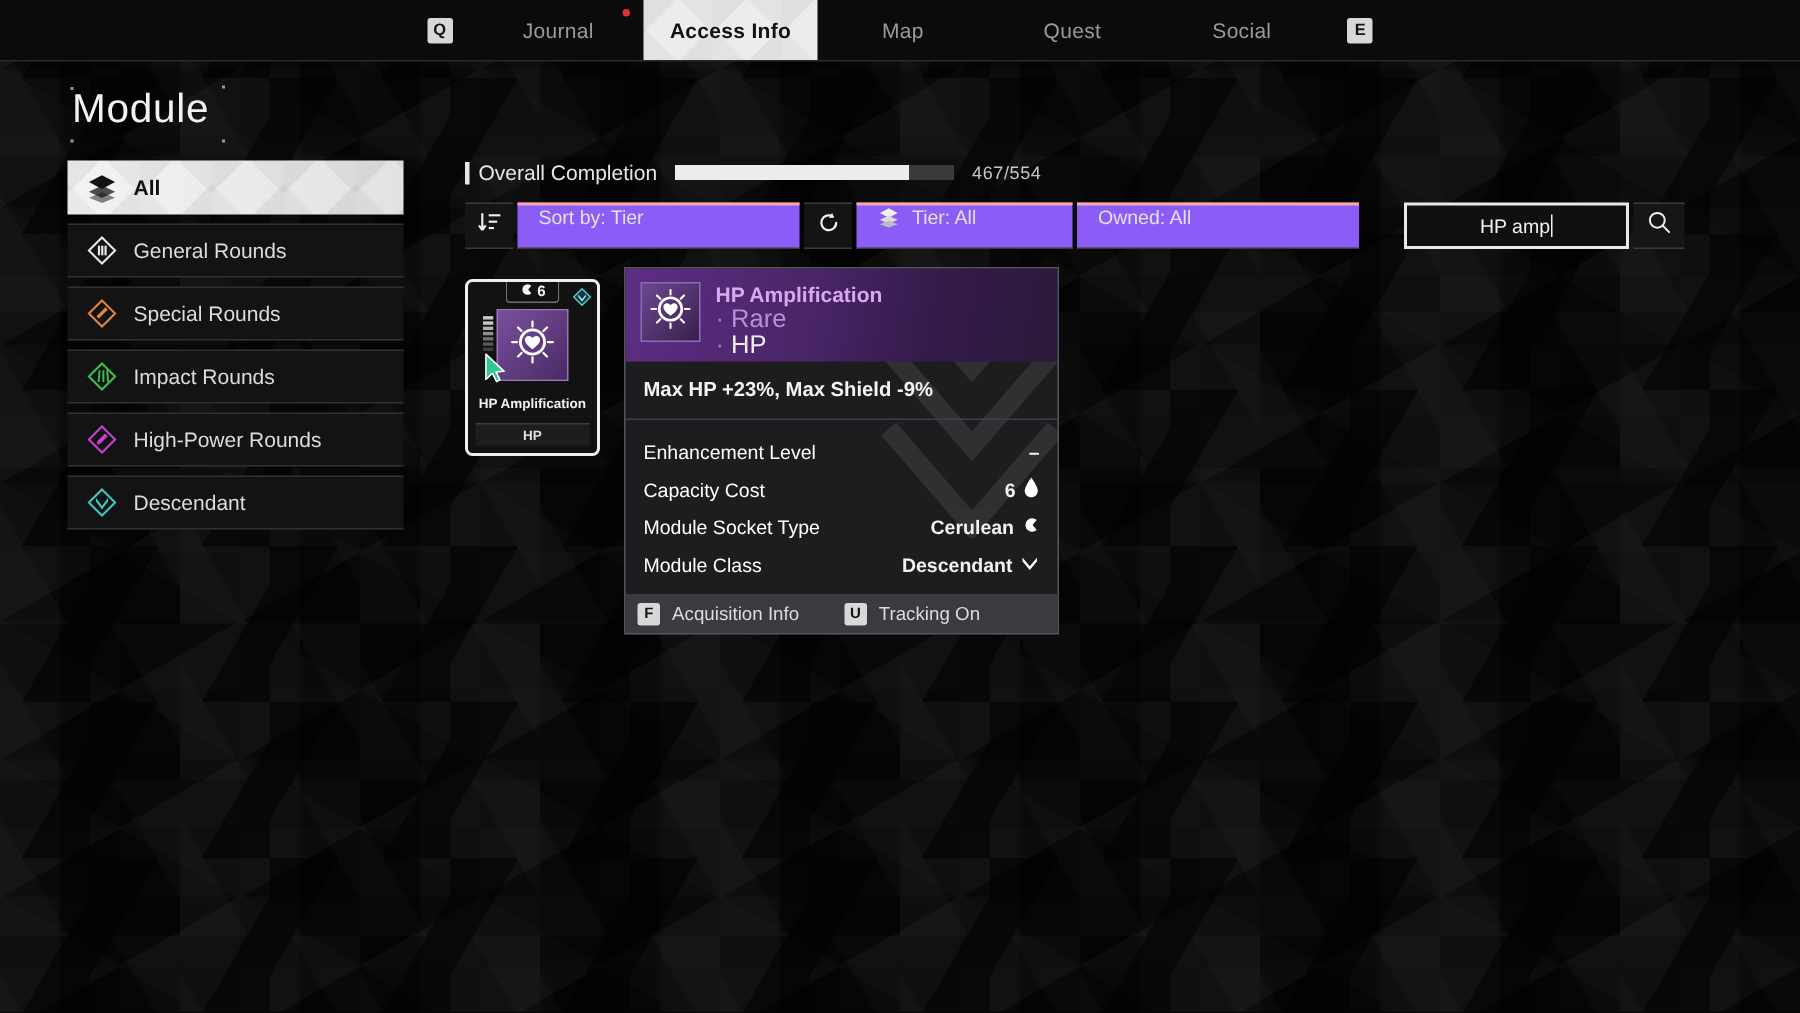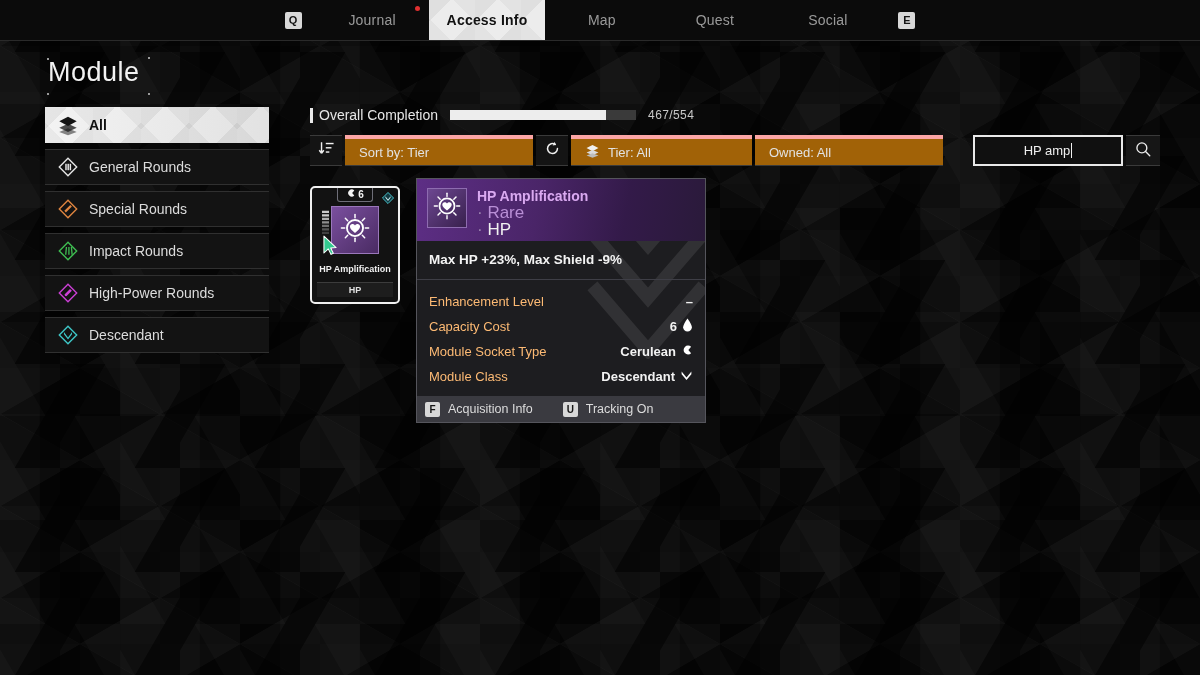--- a/index.html
+++ b/index.html
@@ -131,27 +131,27 @@
     position: absolute; left: 310px; top: 135px;
     display: flex; align-items: center; gap: 3px; z-index: 3;
   }
   .fb-iconbtn {
     width: 32px; height: 31px; background: #141414;
     border-top: 1px solid #3a3a3a; border-bottom: 1px solid #3a3a3a;
     display: flex; align-items: center; justify-content: center;
     cursor: pointer;
   }
   .fb-field {
-    height: 31px; background: #a16207;
-    border-top: 4px solid #fca5a5; border-bottom: 1px solid #3a3a3a;
-    display: flex; align-items: center; gap: 8px; padding: 0 14px;
+    height: 31px; background: #8b5cf6;
+    border-top: 2px solid #fca5a5; border-bottom: 1px solid #3a3a3a;
+    display: flex; align-items: flex-start; gap: 8px; padding: 0 14px;
     font-size: 13px; color: #e2e2e2; cursor: pointer;
   }
   .fb-sort { width: 188px; }
-  .fb-tier { width: 181px; }
+  .fb-tier { width: 144px; }
   .fb-owned { width: 188px; }
   .search-box {
     width: 150px; height: 31px; margin-left: 27px;
     background: #101010; border: 2px solid #e9e9e9;
     display: flex; align-items: center; justify-content: center;
     font-size: 13px; color: #f0f0f0; cursor: text;
   }
   .caret {
     display: inline-block; width: 1px; height: 15px;
     background: #f0f0f0; margin-left: 1px;
@@ -228,21 +228,21 @@
   .tt-effect {
     position: relative; padding: 11px 12px 12px;
     font-size: 13.5px; color: #f3f3f3; font-weight: bold;
     border-bottom: 1px solid #3e3e46;
   }
   .tt-stats { position: relative; padding: 9px 12px 7px; }
   .tt-row {
     display: flex; align-items: center; justify-content: space-between;
     height: 25px; font-size: 13px;
   }
-  .tt-k { color: #fdba74; }
+  .tt-k { color: #ffffff; }
   .tt-v { color: #f2f2f2; font-weight: bold; display: flex; align-items: center; gap: 5px; }
   .tt-foot {
     position: relative; height: 26px; background: #3a3a40;
     display: flex; align-items: center; gap: 8px; padding: 0 8px;
     font-size: 12.5px; color: #dcdcdc;
   }
   .tt-foot .keycap { min-width: 15px; height: 15px; font-size: 10px; }
   .tt-foot .gap { width: 14px; }
 
   

